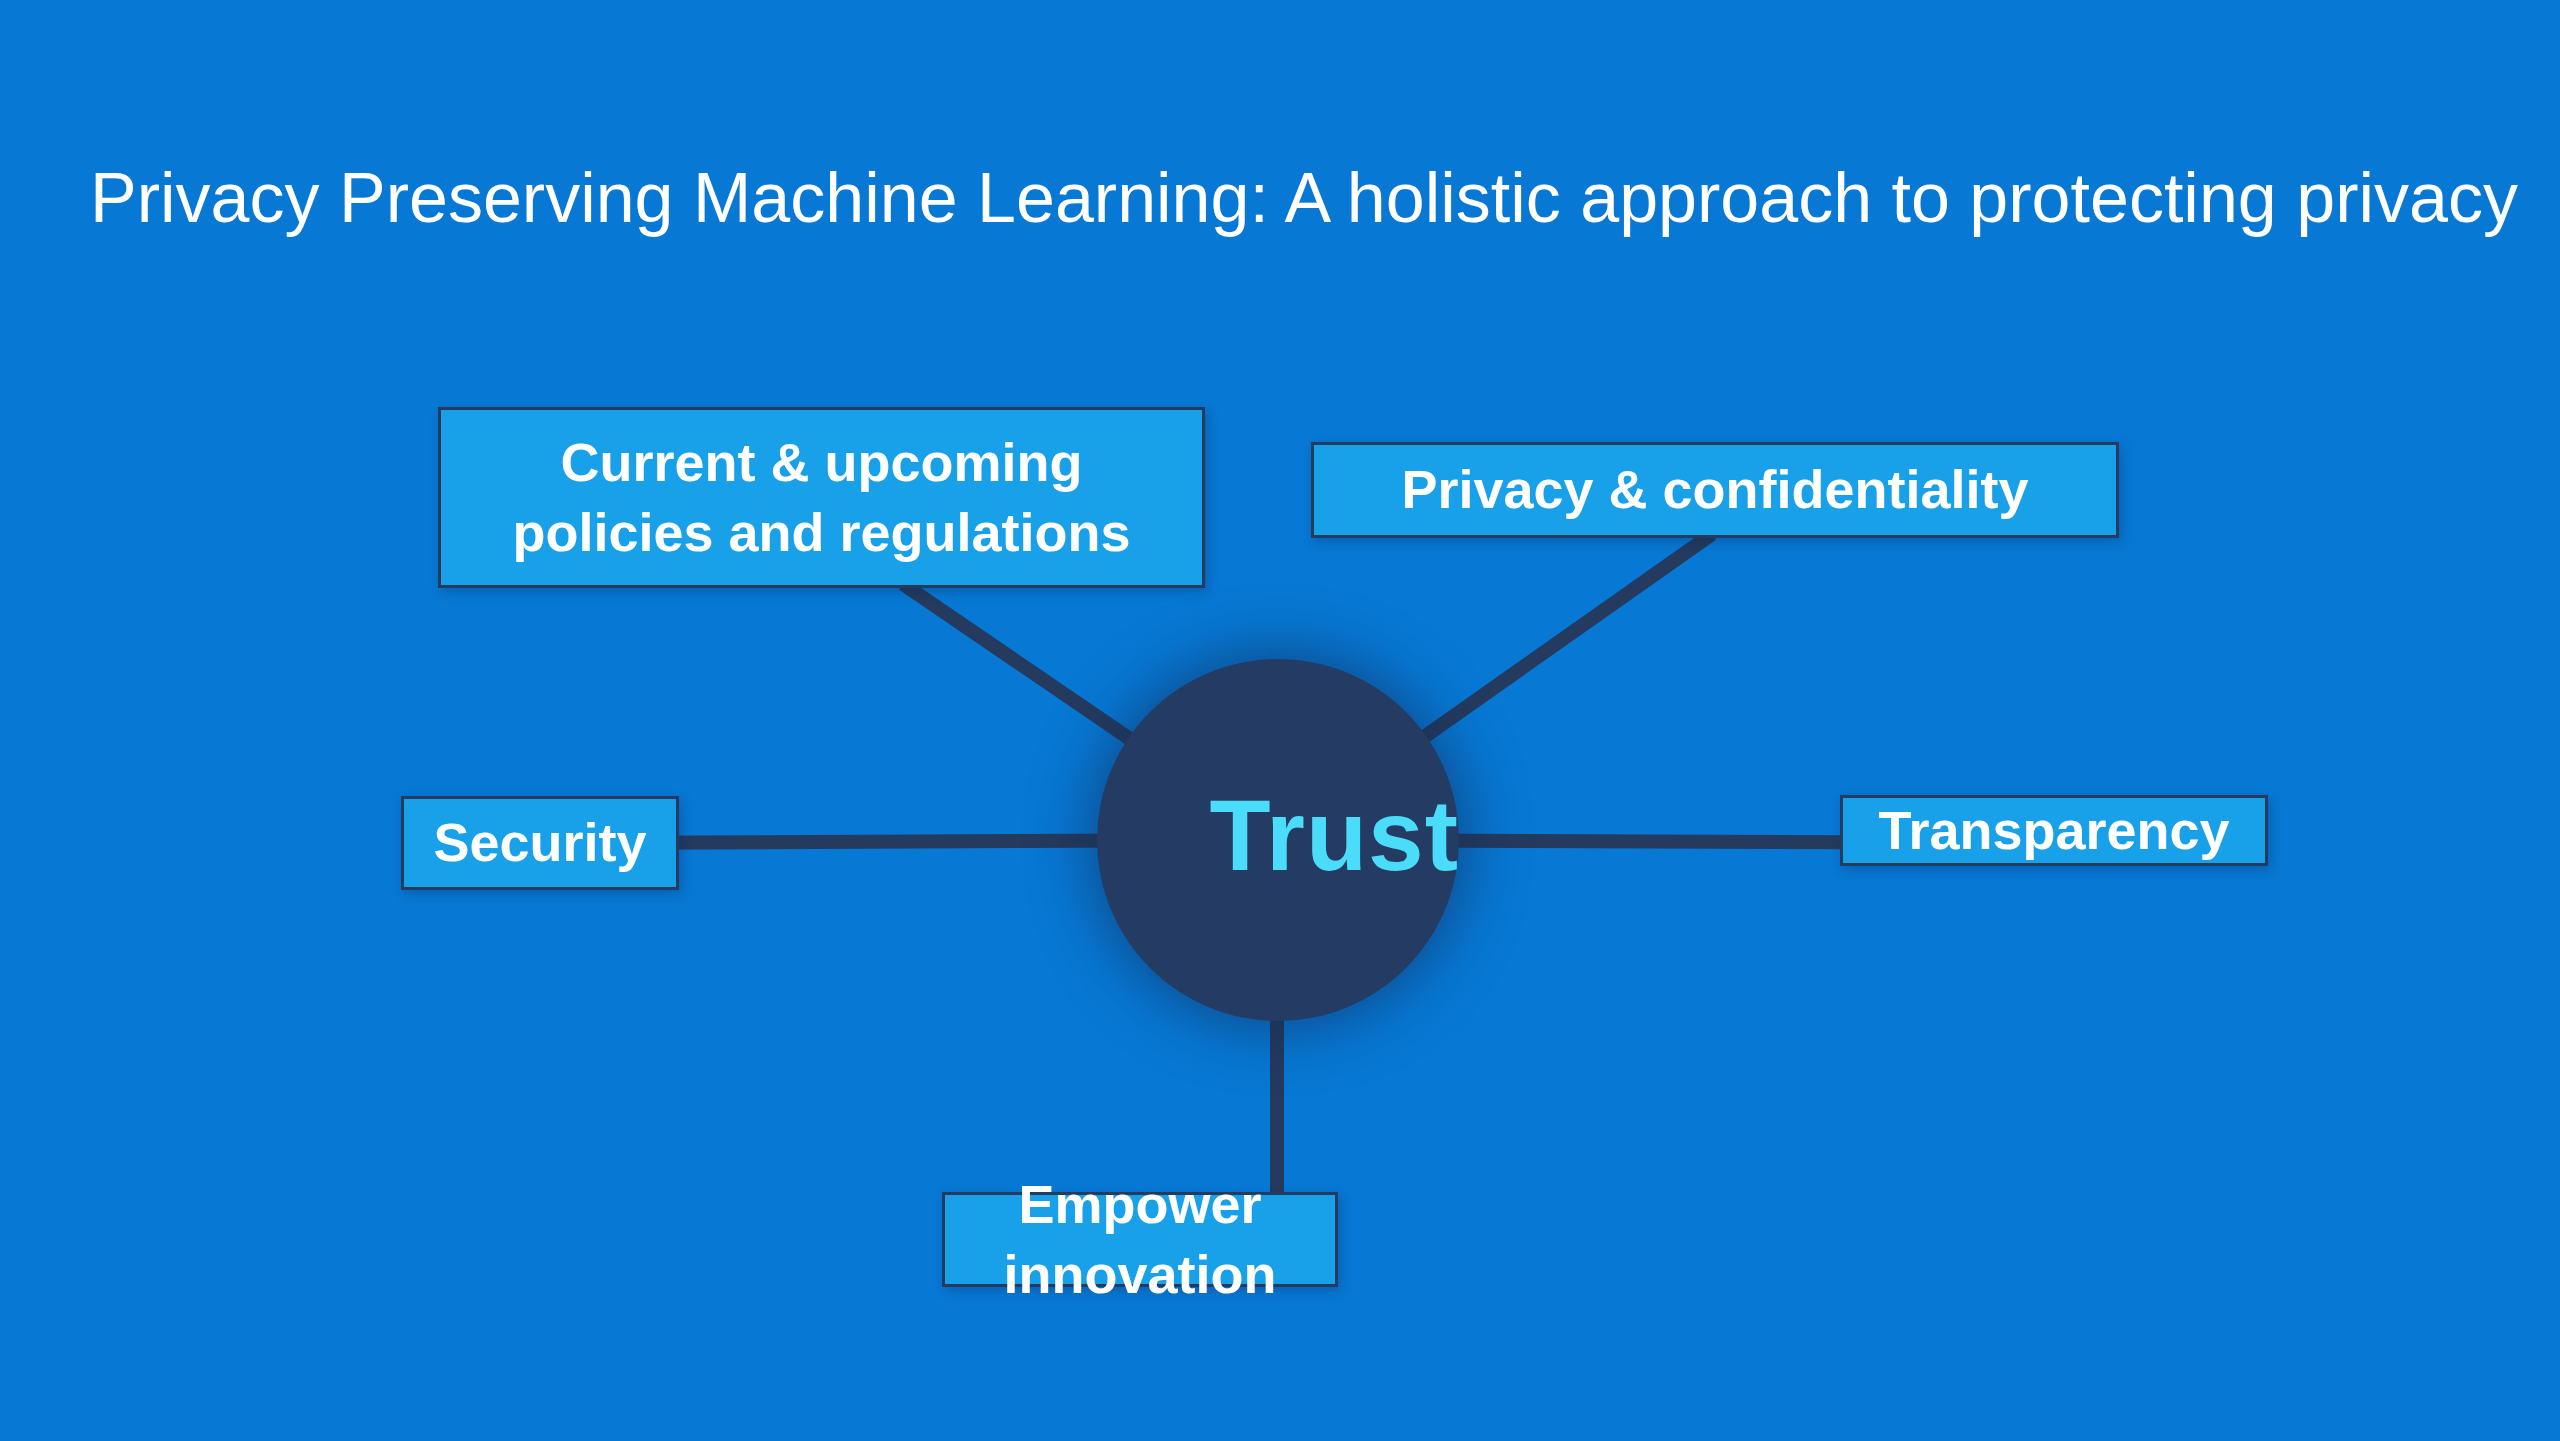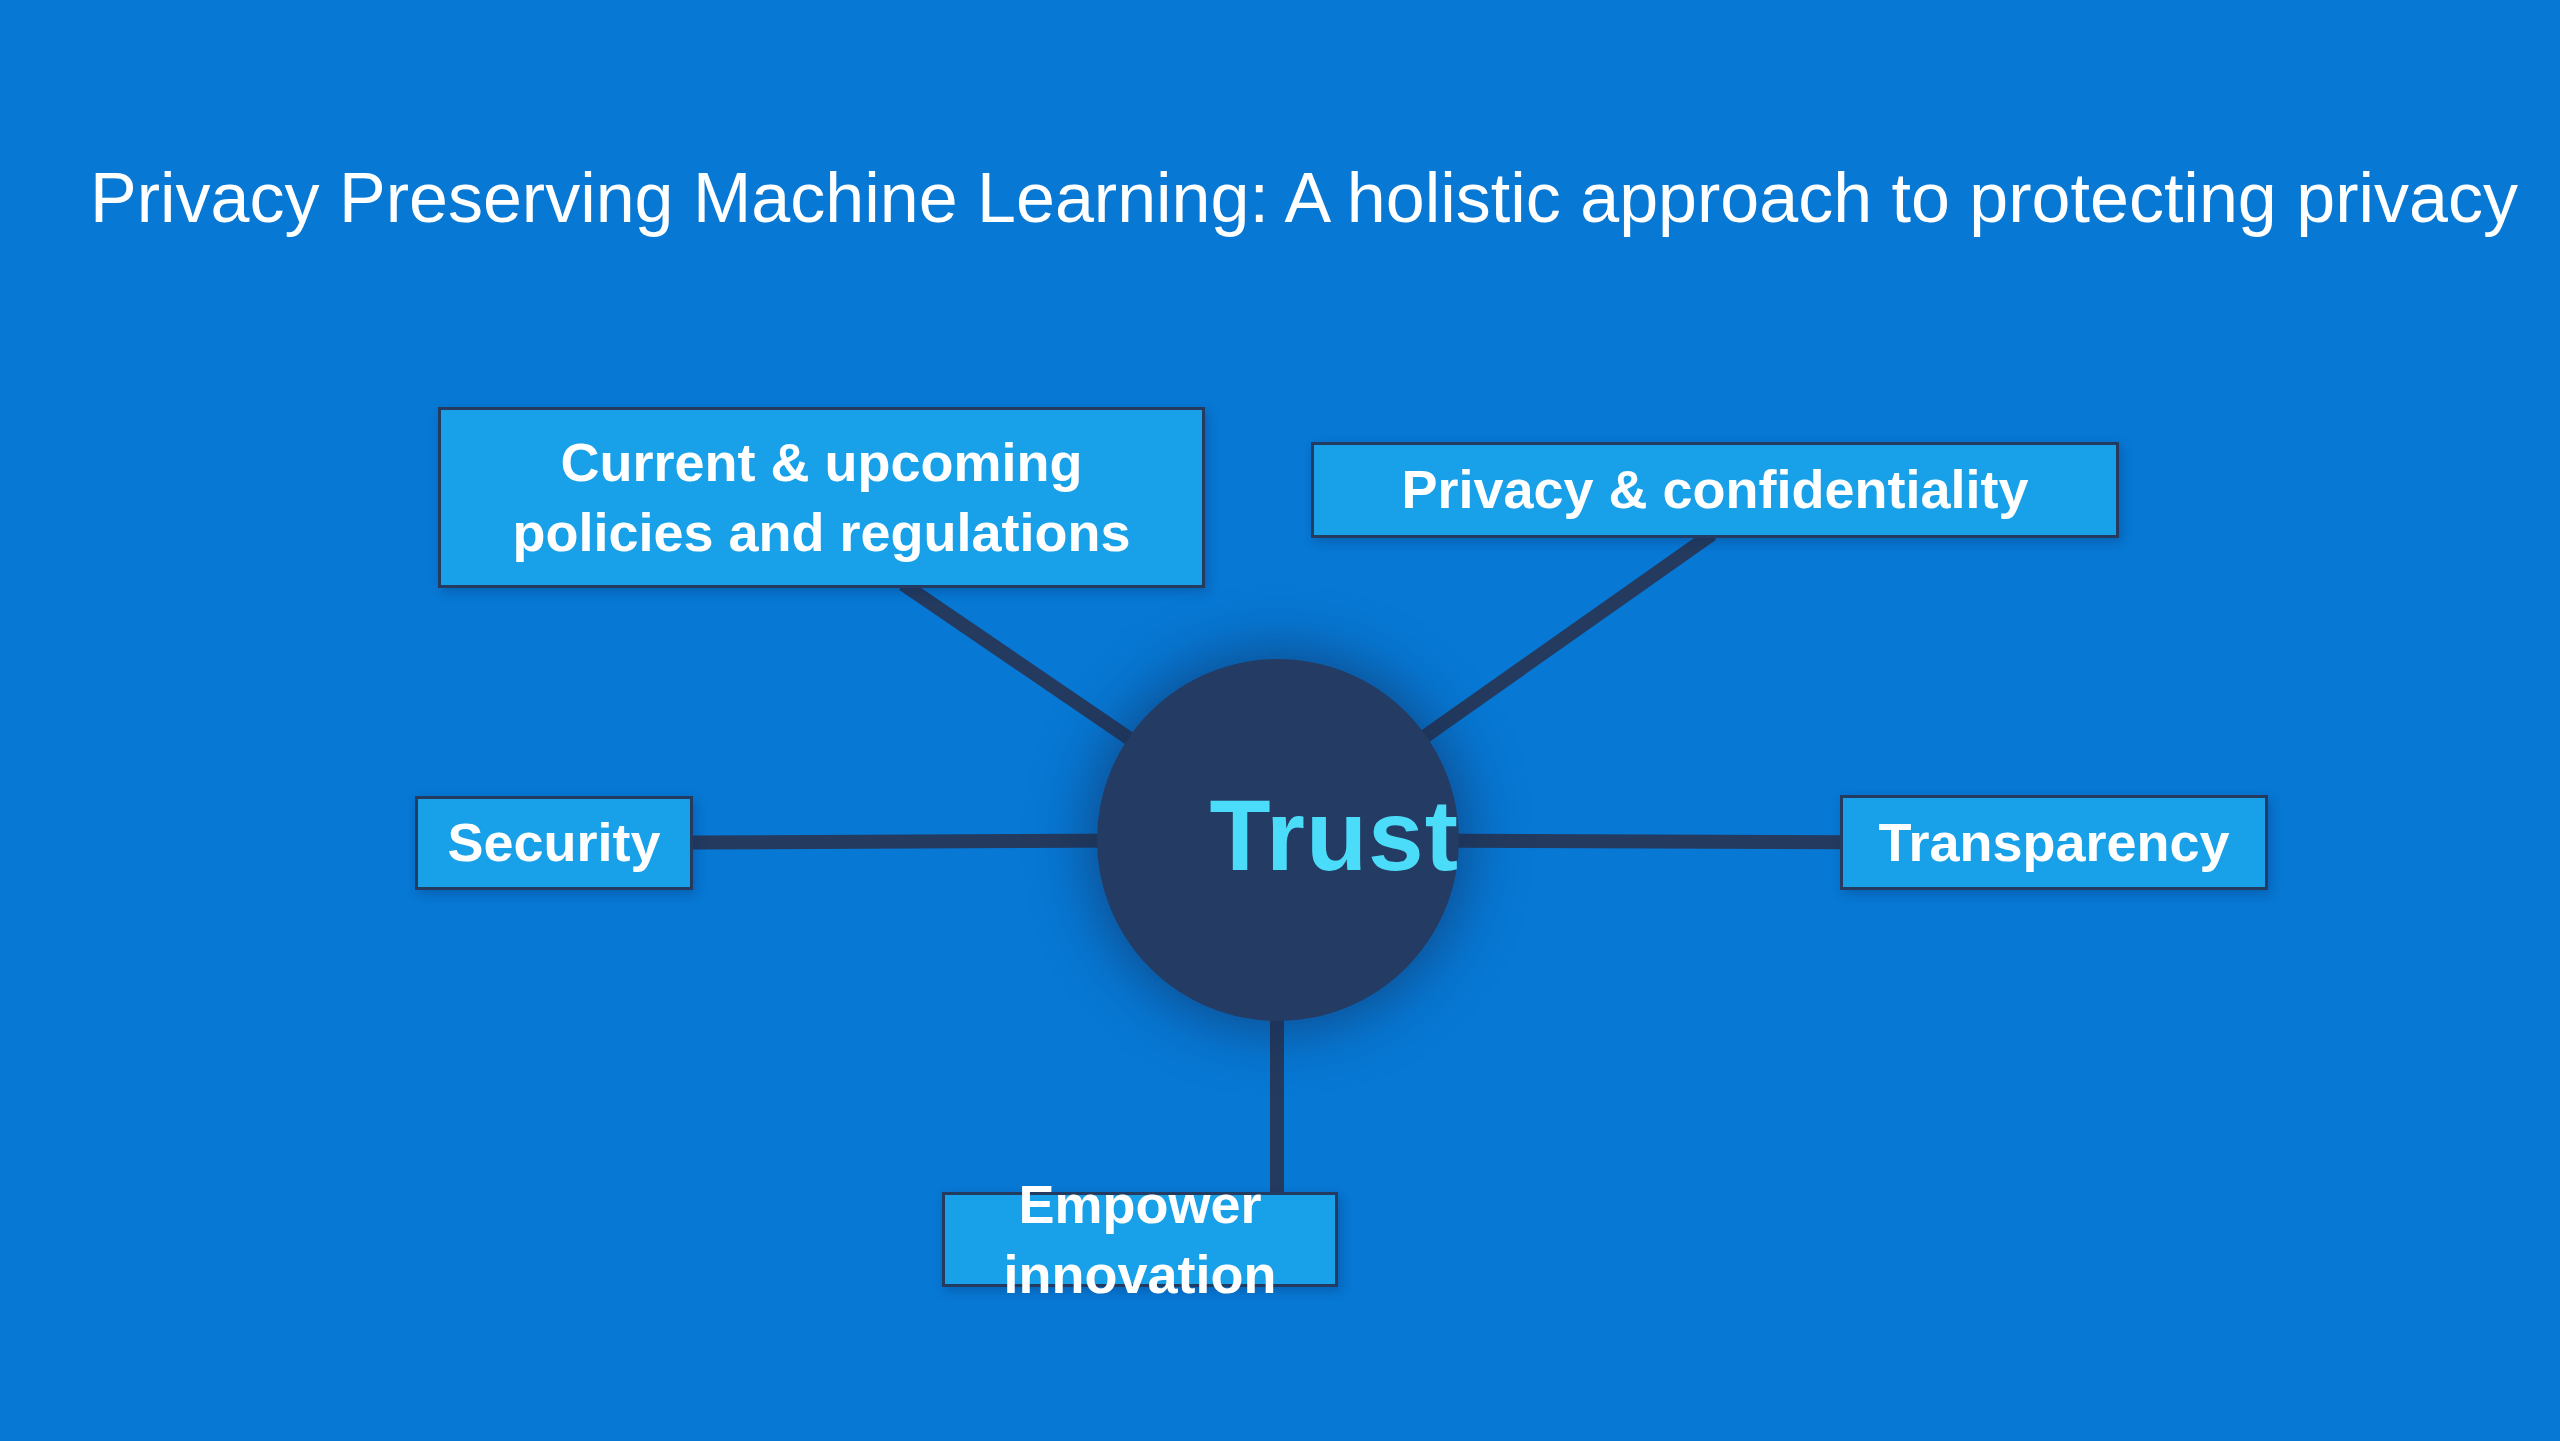--- a/index.html
+++ b/index.html
@@ -44,22 +44,22 @@
     display: flex;
     align-items: center;
     justify-content: center;
     text-align: center;
     font-size: 54px;
     line-height: 1.28;
     box-shadow: 3px 4px 10px rgba(8, 40, 88, 0.28);
   }
   .box-policies     { left: 438px;  top: 407px;  width: 767px; height: 181px; padding: 0 36px; }
   .box-privacy      { left: 1311px; top: 442px;  width: 808px; height: 96px; }
-  .box-security     { left: 415px;  top: 796px;  width: 278px; height: 94px; }
-  .box-transparency { left: 1840px; top: 795px;  width: 428px; height: 95px; }
+  .box-security     { left: 401px;  top: 796px;  width: 278px; height: 94px; }
+  .box-transparency { left: 1840px; top: 795px;  width: 428px; height: 71px; }
   .box-empower      { left: 942px;  top: 1192px; width: 396px; height: 95px; }
   .hub-circle {
     position: absolute;
     left: 1097px;
     top: 659px;
     width: 362px;
     height: 362px;
     border-radius: 50%;
     background: #243c63;
     box-shadow: 0 0 55px 10px rgba(18, 44, 88, 0.55);

